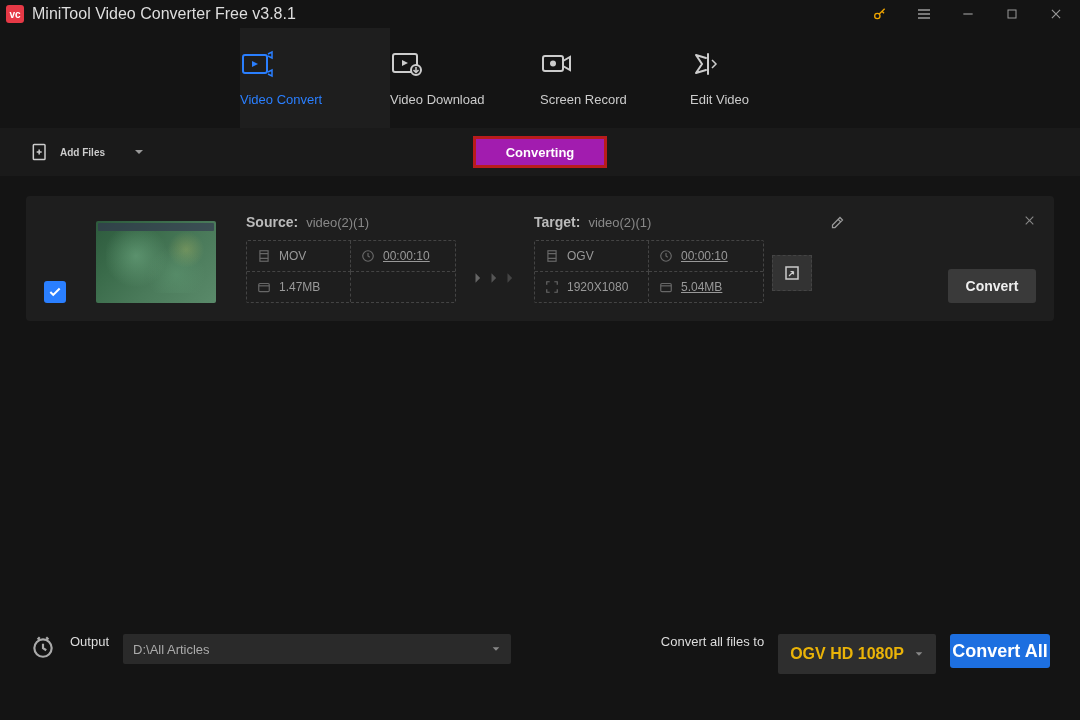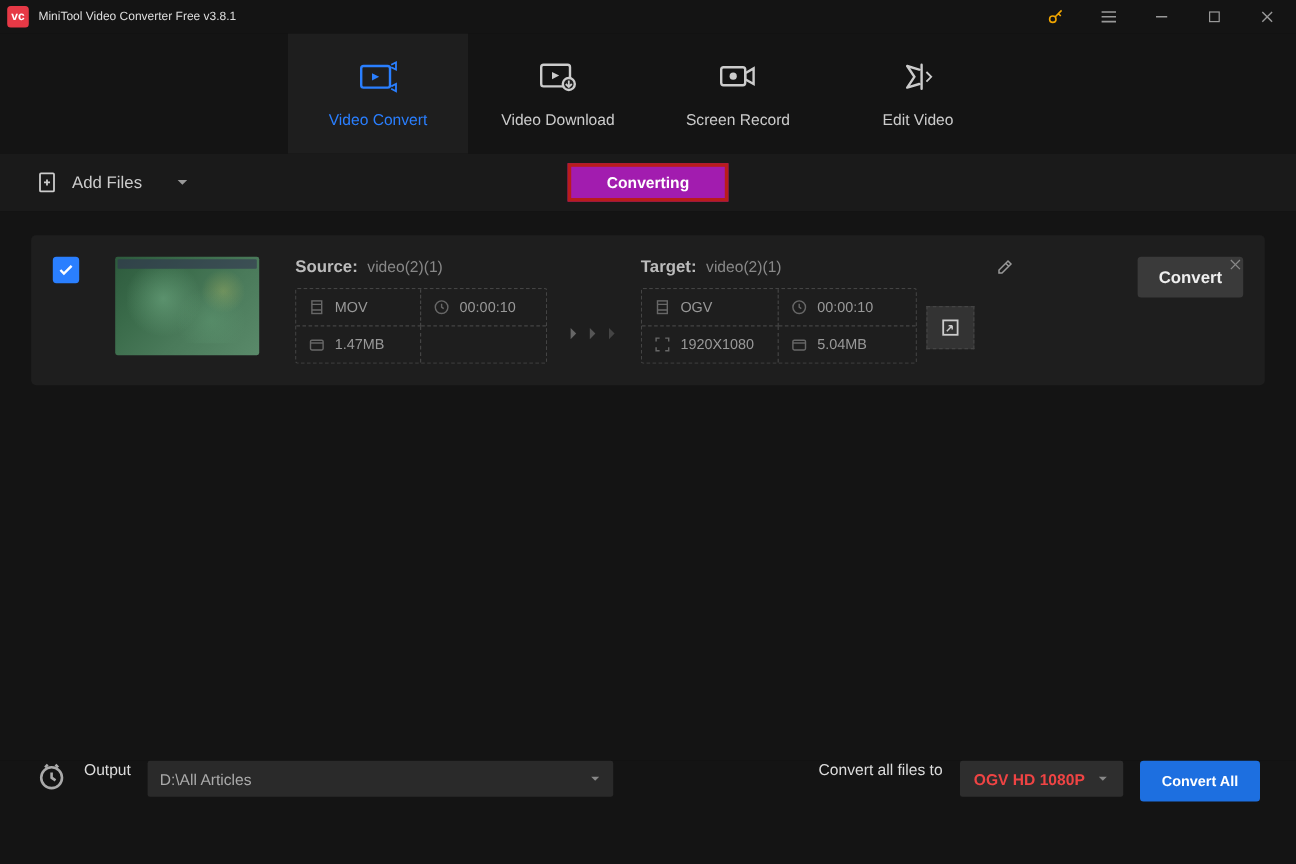--- a/index.html
+++ b/index.html
@@ -1,78 +1,78 @@
 <!DOCTYPE html>
 <html><head>
 <meta charset="utf-8">
 <style>
 * { box-sizing: border-box; margin: 0; padding: 0; font-family: -apple-system, "Segoe UI", Arial, sans-serif; }
 body { width: 1080px; height: 720px; background: #0f0f0f; color: #ccc; overflow: hidden; position: relative; }
 
 
 .titlebar { height: 28px; background: #141414; display: flex; align-items: center; padding: 0 6px; gap: 8px; }
 .logo { width: 18px; height: 18px; background: #e63946; border-radius: 3px; display: flex; align-items: center; justify-content: center; color: #fff; font-size: 10px; font-weight: bold; }
-.title-text { color: #dedede; font-size: 10px; }
+.title-text { color: #dedede; font-size: 16px; }
 .title-spacer { flex: 1; }
 .title-icon { width: 36px; height: 28px; display: flex; align-items: center; justify-content: center; color: #999; font-size: 14px; cursor: pointer; }
 .key-icon { color: #f0a500; }
 
 
 .maintabs { height: 100px; background: #141414; display: flex; justify-content: center; }
-.maintab { width: 150px; display: flex; flex-direction: column; align-items: center; justify-content: center; gap: 14px; cursor: pointer; color: #ccc; }
+.maintab { width: 150px; display: flex; flex-direction: column; align-items: flex-start; justify-content: center; gap: 14px; cursor: pointer; color: #ccc; }
 .maintab.active { background: #1e1e1e; color: #2a7fff; }
 .maintab-icon { height: 28px; display: flex; align-items: center; justify-content: center; }
 .maintab-label { font-size: 13px; }
 
 
 .toolbar { height: 48px; background: #1a1a1a; display: flex; align-items: center; padding: 0 30px; }
 .addfiles { display: flex; align-items: center; gap: 10px; color: #ccc; cursor: pointer; }
 .addfiles-icon { width: 20px; height: 20px; }
-.addfiles-label { font-size: 14px; font-weight: 400; }
+.addfiles-label { font-size: 10px; font-weight: 700; }
 .dropdown-caret { margin-left: 18px; }
 .subtabs { display: flex; margin: 0 auto; position: absolute; left: 50%; transform: translateX(-50%); }
 .subtab { width: 134px; height: 32px; display: flex; align-items: center; justify-content: center; font-size: 13px; cursor: pointer; color: #888; background: #2a2a2a; }
 .subtab.active { background: #a21caf; color: #fff; font-weight: 600; border: 3px solid #b91c1c; }
 .toolbar-wrap { position: relative; display: flex; align-items: center; width: 100%; }
 
 
 .content { padding: 20px 26px; background: #141414; height: calc(720px - 28px - 100px - 48px - 86px); overflow: auto; }
-.item { background: #1e1e1e; border-radius: 4px; padding: 18px 18px; display: flex; align-items: flex-start; gap: 30px; position: relative; }
+.item { background: #1e1e1e; border-radius: 4px; padding: 18px 18px; display: flex; align-items: flex-end; gap: 30px; position: relative; }
 .check { width: 22px; height: 22px; background: #2a7fff; border-radius: 3px; display: flex; align-items: center; justify-content: center; color: #fff; font-size: 14px; cursor: pointer; }
 .thumb { width: 120px; height: 82px; background: linear-gradient(135deg, #2d5a3d 0%, #3a6b4a 30%, #4a7a5a 60%, #5a8a6a 100%); border-radius: 2px; position: relative; overflow: hidden; }
 .thumb::before { content: ""; position: absolute; top: 2px; left: 2px; right: 2px; height: 8px; background: rgba(50,50,80,0.6); border-radius: 1px; }
 .thumb::after { content: ""; position: absolute; inset: 10px; background: radial-gradient(circle at 30% 40%, rgba(120,180,140,0.5) 0%, transparent 40%), radial-gradient(circle at 70% 70%, rgba(100,160,120,0.4) 0%, transparent 35%), radial-gradient(circle at 80% 30%, rgba(200,200,100,0.3) 0%, transparent 20%); }
 
 .info-blocks { display: flex; align-items: center; gap: 12px; flex: 1; }
 .info-col { display: flex; flex-direction: column; gap: 6px; }
 .info-header { display: flex; align-items: center; gap: 8px; margin-bottom: 4px; }
 .info-header-label { color: #bbb; font-size: 14px; font-weight: 600; }
 .info-header-value { color: #888; font-size: 13px; }
 .info-grid { display: grid; grid-template-columns: 1fr 1fr; gap: 0; border: 1px dashed #444; border-radius: 2px; width: 210px; }
 .info-cell { display: flex; align-items: center; gap: 8px; padding: 8px 10px; color: #999; font-size: 12px; border-right: 1px dashed #444; border-bottom: 1px dashed #444; }
-.info-cell:nth-child(2n) { border-right: none; }
+.info-cell:nth-child(2n) { border-right: none; text-decoration: underline; }
 .info-cell:nth-child(n+3) { border-bottom: none; }
 .info-cell .mini-icon { width: 14px; height: 14px; opacity: 0.6; }
 
 .arrows { display: flex; align-items: center; gap: 2px; margin: 0 4px; align-self: flex-end; padding-bottom: 18px; }
 .arrows svg { width: 14px; height: 14px; }
 .settings-box { width: 40px; height: 36px; background: #333; display: flex; align-items: center; justify-content: center; cursor: pointer; margin-left: 8px; align-self: flex-end; margin-bottom: 12px; border: 1px dashed #444; }
 .edit-icon { position: absolute; left: 804px; top: 19px; color: #888; cursor: pointer; }
 .close-item { position: absolute; right: 18px; top: 18px; color: #777; cursor: pointer; font-size: 14px; }
 .convert-btn { background: #3a3a3a; color: #eee; width: 88px; height: 34px; border: none; border-radius: 3px; font-size: 14px; cursor: pointer; margin-left: auto; font-weight: 600; }
 
 
 .bottombar { position: absolute; bottom: 0; left: 0; right: 0; height: 86px; background: #141414; display: flex; align-items: flex-start; padding: 0 30px; gap: 14px; }
 .clock-icon { width: 26px; height: 26px; color: #aaa; }
 .output-label { font-size: 13px; color: #ddd; }
 .output-select { background: #2a2a2a; border: none; color: #aaa; font-size: 13px; height: 30px; width: 388px; padding: 0 10px; display: flex; align-items: center; justify-content: space-between; cursor: pointer; border-radius: 2px; }
 .bottom-spacer { flex: 1; }
 .convertall-label { font-size: 13px; color: #ddd; }
-.format-select { background: #2e2e2e; color: #ef4444; font-size: 13px; font-weight: 600; height: 30px; padding: 0 12px; display: flex; align-items: center; gap: 10px; cursor: pointer; border-radius: 2px; }
-.convertall-btn { background: #1d6fe0; color: #fff; border: none; height: 34px; width: 100px; border-radius: 3px; font-size: 12px; font-weight: 600; cursor: pointer; }
+.format-select { background: #2e2e2e; color: #eab308; font-size: 16px; font-weight: 600; height: 40px; padding: 0 12px; display: flex; align-items: center; gap: 10px; cursor: pointer; border-radius: 2px; }
+.convertall-btn { background: #1d6fe0; color: #fff; border: none; height: 34px; width: 100px; border-radius: 3px; font-size: 18px; font-weight: 600; cursor: pointer; }
 </style>
 </head>
 <body>
 
 <div class="titlebar">
   <div class="logo">vc</div>
   <div class="title-text">MiniTool Video Converter Free v3.8.1</div>
   <div class="title-spacer"></div>
   <div class="title-icon key-icon">
     <svg width="16" height="16" viewBox="0 0 24 24" fill="none" stroke="currentColor" stroke-width="2">

